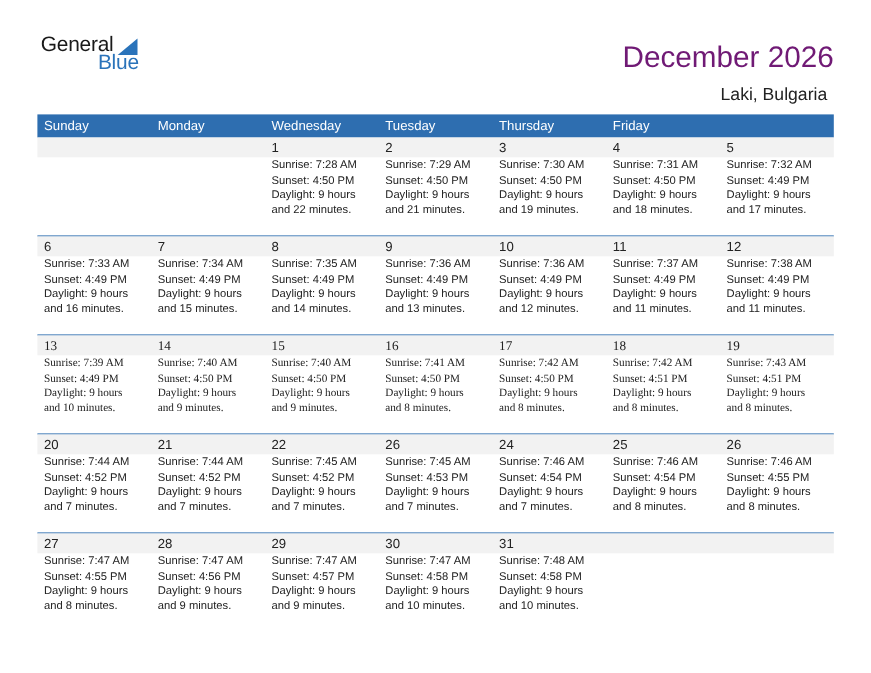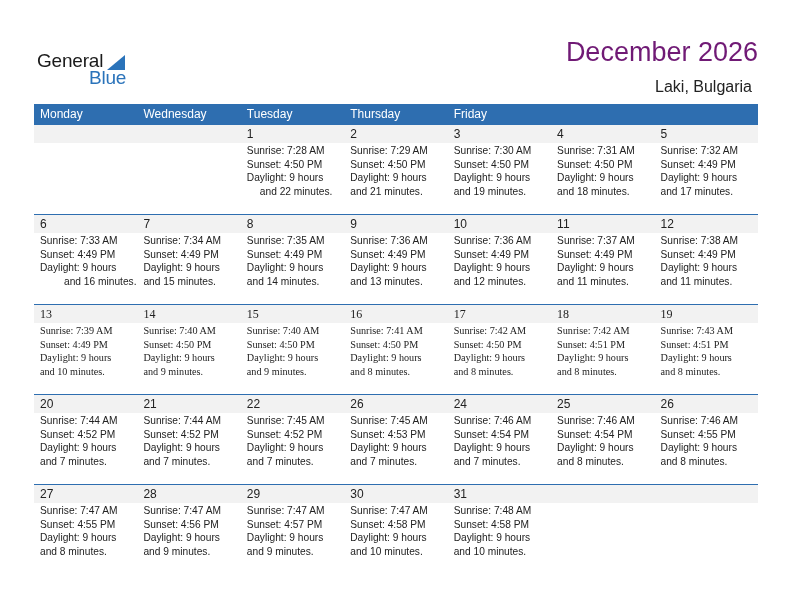--- a/index.html
+++ b/index.html
@@ -1,18 +1,18 @@
 <!DOCTYPE html>
 <html><head>
 <meta charset="utf-8">
 <style>
   html, body { margin:0; padding:0; background:#ffffff; }
   body { width:792px; height:612px; position:relative; overflow:hidden;
          font-family:"Liberation Sans", "DejaVu Sans", sans-serif; color:#222; }
-  .logo { position:absolute; left:37px; top:50px; width:100px; height:40px; }
+  .logo { position:absolute; left:37px; top:30px; width:100px; height:40px; }
   .logo .general { position:absolute; left:0; top:0; font-size:19px; color:#1a1a1a; letter-spacing:-0.2px; }
   .logo .blue { position:absolute; left:52px; top:17px; font-size:19px; color:#2A73BA; letter-spacing:-0.2px; }
   .logo .tri { position:absolute; left:70px; top:5px; width:0; height:0;
                border-bottom:15px solid #2A73BA; border-left:18px solid transparent; }
   .title { position:absolute; right:34px; top:37px; font-size:27px; color:#701a75; }
   .subtitle { position:absolute; right:40px; top:78px; font-size:16px; color:#222; }
   .header-row { position:absolute; left:34px; top:104px; width:724px; height:21px;
                 background:#2E6EB0; display:flex; }
   .header-cell { width:103.43px; box-sizing:border-box; padding-left:6px;
                  color:#ffffff; font-size:12px; line-height:21px; }
@@ -29,37 +29,38 @@
 <div class="logo">
   <span class="general">General</span>
   <span class="tri"></span>
   <span class="blue">Blue</span>
 </div>
 
 <div class="title">December 2026</div>
 <div class="subtitle">Laki, Bulgaria</div>
 
 <div class="header-row">
+  <div class="header-cell">Sunday</div>
   <div class="header-cell">Monday</div>
   <div class="header-cell">Wednesday</div>
   <div class="header-cell">Tuesday</div>
   <div class="header-cell">Thursday</div>
   <div class="header-cell">Friday</div>
 </div>
 
 <div id="weeks">
     <div class="week" style="top: 125px;">
       <div class="day"></div>
       <div class="day"></div>
       <div class="day">
         <div class="num">1</div>
         <div class="info">Sunrise: 7:28 AM</div>
         <div class="info" style="margin-top: 0px;">Sunset: 4:50 PM</div>
         <div class="info" style="margin-top: 0px;">Daylight: 9 hours</div>
-        <div class="info" style="margin-top: 0px; margin-left: 13px;">and 22 minutes.</div>
+        <div class="info" style="margin-top: 0px;">and 22 minutes.</div>
       </div>
       <div class="day">
         <div class="num">2</div>
         <div class="info">Sunrise: 7:29 AM</div>
         <div class="info" style="margin-top: 0px;">Sunset: 4:50 PM</div>
         <div class="info" style="margin-top: 0px;">Daylight: 9 hours</div>
         <div class="info" style="margin-top: 0px;">and 21 minutes.</div>
       </div>
       <div class="day">
         <div class="num">3</div>
@@ -82,21 +83,21 @@
         <div class="info" style="margin-top: 0px;">Daylight: 9 hours</div>
         <div class="info" style="margin-top: 0px;">and 17 minutes.</div>
       </div>
     </div>
     <div class="week bordered" style="top: 214px;">
       <div class="day">
         <div class="num">6</div>
         <div class="info">Sunrise: 7:33 AM</div>
         <div class="info" style="margin-top: 0px;">Sunset: 4:49 PM</div>
         <div class="info" style="margin-top: 0px;">Daylight: 9 hours</div>
-        <div class="info" style="margin-top: 0px; margin-left: 24px;">and 16 minutes.</div>
+        <div class="info" style="margin-top: 0px;">and 16 minutes.</div>
       </div>
       <div class="day">
         <div class="num">7</div>
         <div class="info">Sunrise: 7:34 AM</div>
         <div class="info" style="margin-top: 0px;">Sunset: 4:49 PM</div>
         <div class="info" style="margin-top: 0px;">Daylight: 9 hours</div>
         <div class="info" style="margin-top: 0px;">and 15 minutes.</div>
       </div>
       <div class="day">
         <div class="num">8</div>

